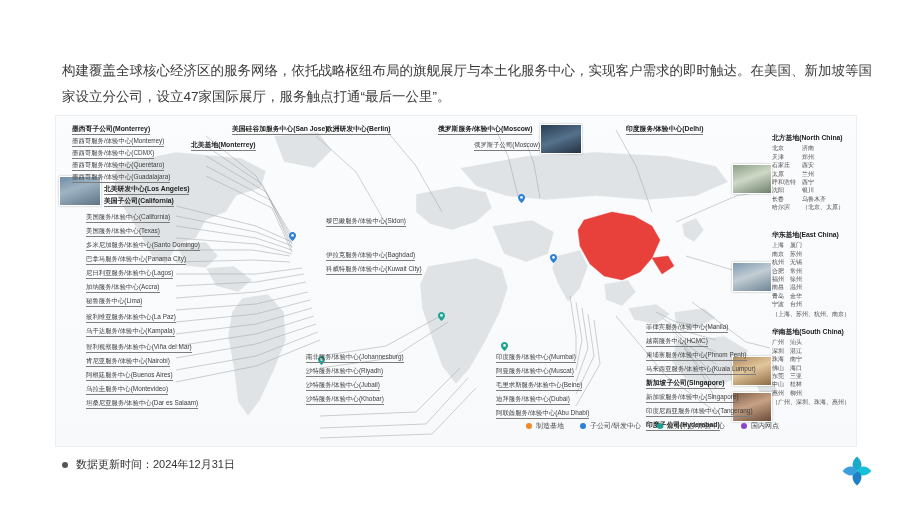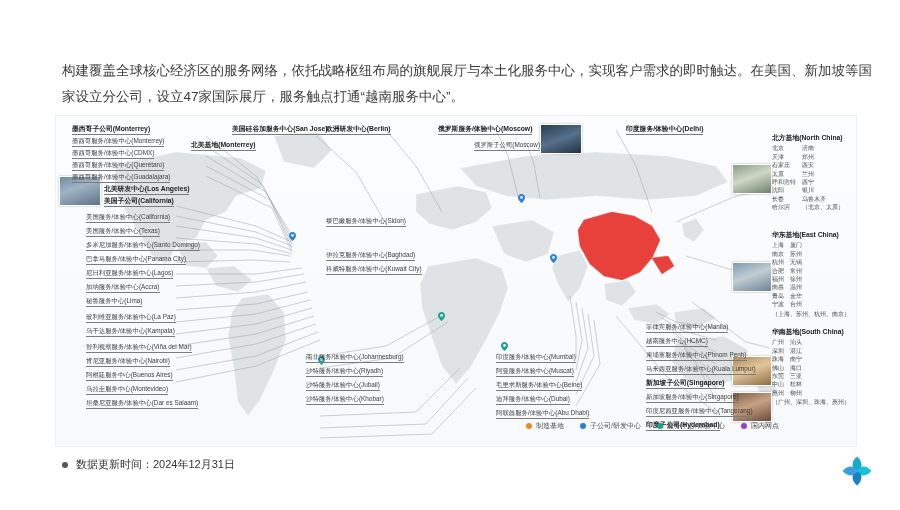--- a/index.html
+++ b/index.html
@@ -69,21 +69,21 @@
 
   
   .logo{position:absolute;right:26px;bottom:22px;width:34px;height:34px;}
 </style>
 </head>
 <body>
 
 <div class="slide">
 
 
-  <div class="para">构建覆盖全球核心经济区的服务网络，依托战略枢纽布局的旗舰展厅与本土化服务中心，实现客户需求的即时触达。在美国、新加坡等国家设立分公司，设立47家国际展厅，服务触点打通“越南服务中心”。</div>
+  <div class="para">构建覆盖全球核心经济区的服务网络，依托战略枢纽布局的旗舰展厅与本土化服务中心，实现客户需求的即时触达。在美国、新加坡等国家设立分公司，设立47家国际展厅，服务触点打通“最后一公里”。</div>
 
   <div class="map-panel">
     <div class="map-canvas">
 
       <svg class="worldmap" width="800" height="330" viewBox="0 0 800 330">
 
         <path d="M60,48 L120,36 L185,42 L210,55 L205,72 L180,80 L170,96 L150,104 L140,122 L122,128 L110,148 L96,140 L84,118 L70,96 L58,74 Z"></path>
         <path d="M120,128 L150,126 L162,140 L150,152 L130,150 Z"></path>
         <path d="M150,152 L178,150 L196,164 L182,176 L160,170 Z"></path>
 

